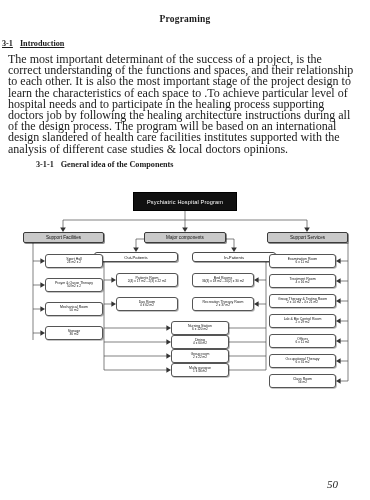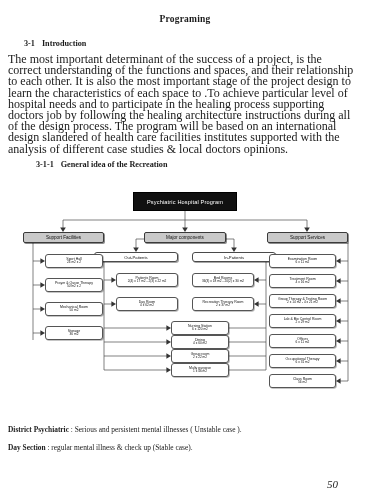--- a/index.html
+++ b/index.html
@@ -18,23 +18,24 @@
     text-align:center;
     font-weight:bold;
     font-size:9.5px;
     letter-spacing:.2px;
     margin:0;
     position:absolute;
     left:0;right:0;top:14px;
   }
   .h2{
     position:absolute;
-    left:24px;top:39px;
+    left:2px;top:39px;
     font-weight:bold;
     font-size:8.2px;
+    text-decoration:underline;
   }
   .h2 .num{margin-right:7px;}
   .body-par{
     position:absolute;
     left:8px;top:54px;
     width:346px;
     font-size:12px;
     line-height:11.2px;
     text-align:left;
   }
@@ -122,21 +123,21 @@
 
   <div class="doc-title">Programing</div>
 
   <div class="h2">
     <span class="num">3-1</span><span>Introduction</span>
   </div>
 
   <div class="body-par">The most important determinant of the success of a project, is the correct understanding of the functions and spaces, and their relationship to each other. It is also the most important stage of the project design to learn the characteristics of each space to .To achieve particular level of hospital needs and to participate in the healing process supporting  doctors job by following the healing architecture instructions during all of  the design process. The program will be based on an international design  slandered of  health care facilities institutes supported with the analysis of different case studies &amp; local doctors opinions.</div>
 
   <div class="h3">
-    <span class="num">3-1-1</span><span>General idea of the Recreation</span>
+    <span class="num">3-1-1</span><span>General idea of the Components</span>
   </div>
 
   <div class="diagram">
 
     <svg width="370" height="230" viewBox="0 0 370 230">
       <g stroke="#4a4a4a" stroke-width="0.7" fill="none">
 
         <path d="M185,21 L185,30"></path>
 
         <path d="M63,30 L307,30"></path>
@@ -328,24 +329,16 @@
       <span class="rname">Occupational Therapy</span>
       <span class="rarea">6 x 31 m2</span>
     </div>
     <div class="nd node-room" style="left:269px;top:184px;width:67px;height:14px;">
       <span class="rname">Class Room</span>
       <span class="rarea">56 m2</span>
     </div>
 
   </div>
 
-  <div class="footnotes">
-    <div class="footnote">
-      <b>District Psychiatric</b><span> : Serious and persistent mental illnesses ( Unstable case ).</span>
-    </div>
-    <div class="footnote">
-      <b>Day Section</b><span> : regular mental illness &amp; check up (Stable case).</span>
-    </div>
-  </div>
 
   <div class="page-num">50</div>
 
 </div>
 
 </body></html>

